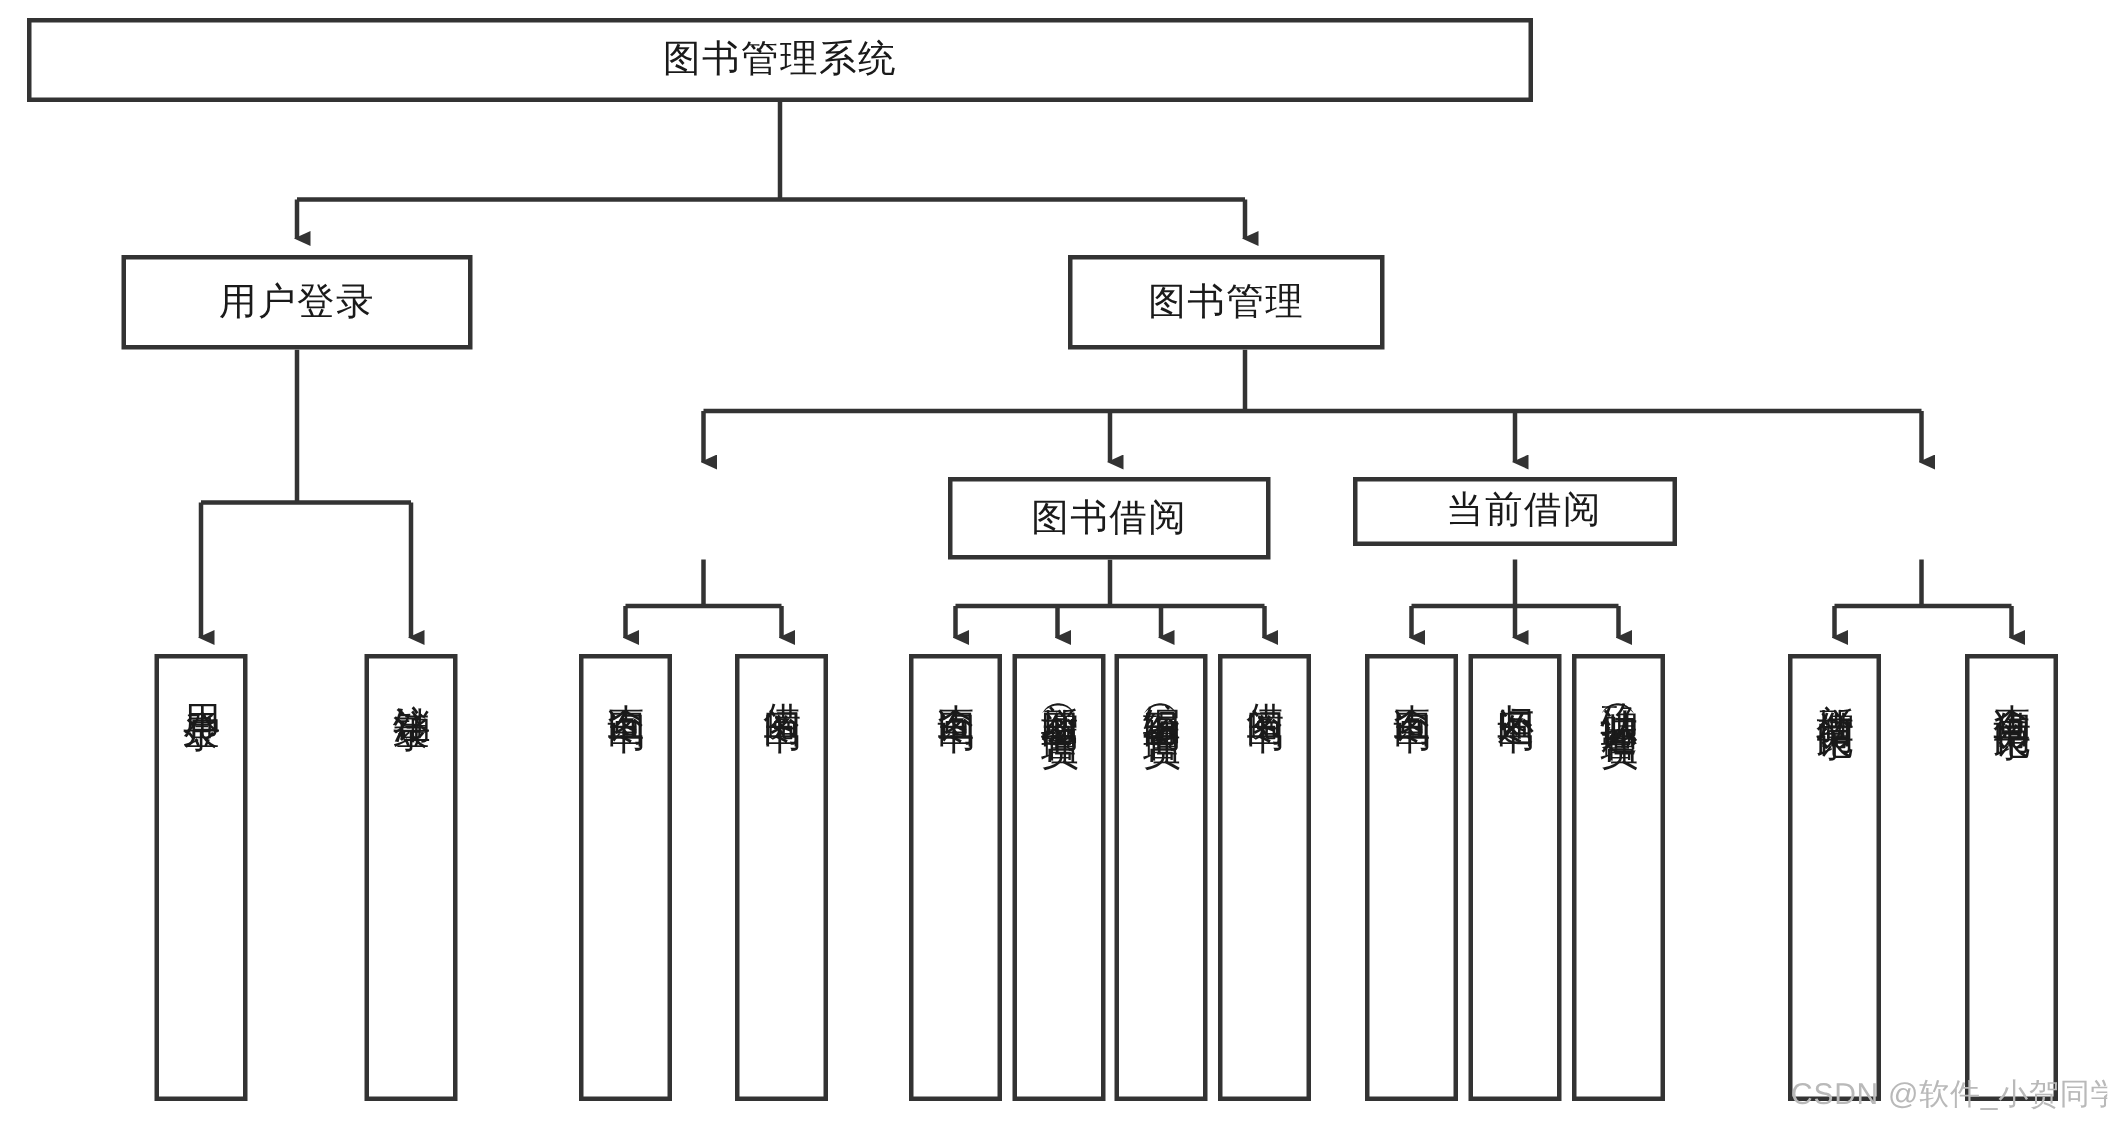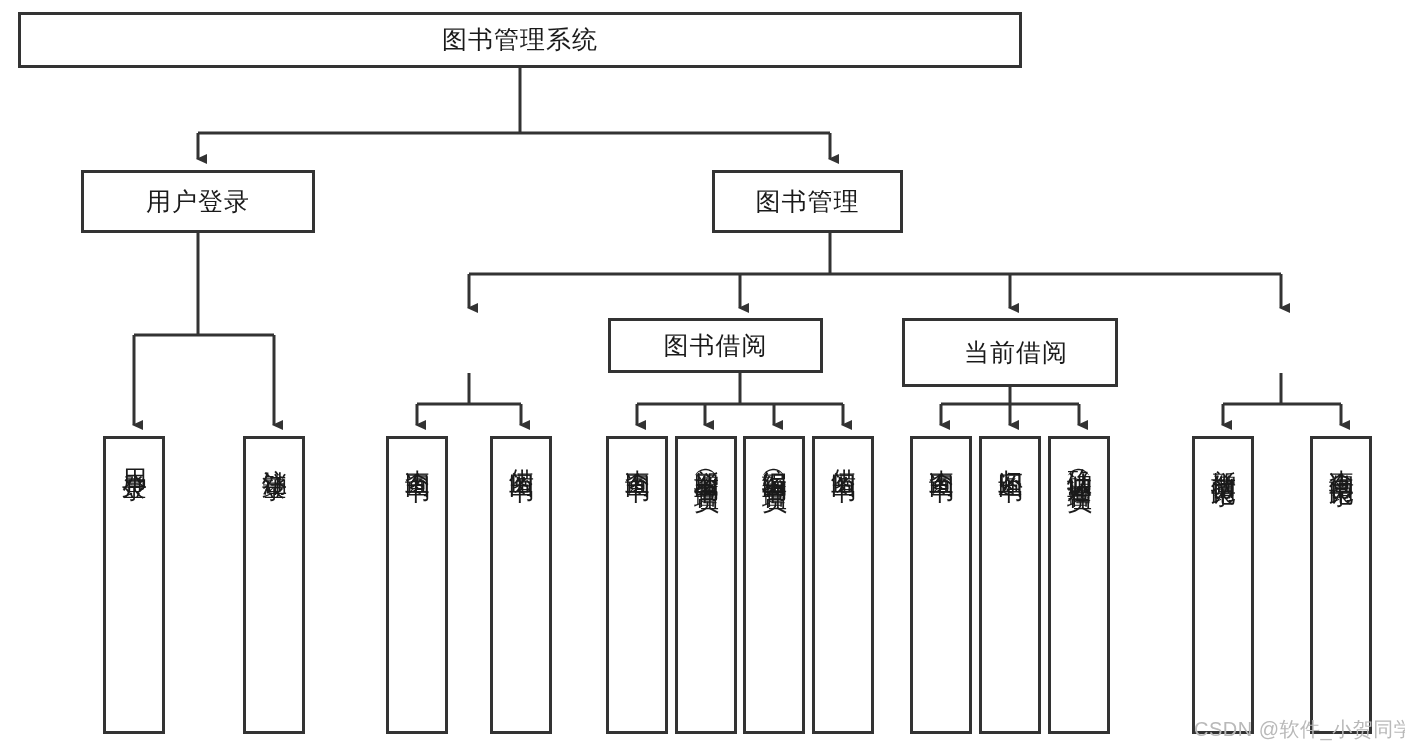--- a/index.html
+++ b/index.html
@@ -27,21 +27,20 @@
   }
   .node {
     position: absolute;
     box-sizing: border-box;
     border: 3px solid #333333;
     background: #ffffff;
     display: flex;
     align-items: center;
     justify-content: center;
     color: #1a1a1a;
-    font-family: Liberation Serif, serif;
   }
   .node .label {
     text-align: center;
     line-height: 1.18;
     white-space: nowrap;
   }
   
   .node.horiz .label {
     font-size: 25px;
     letter-spacing: 1px;
@@ -125,28 +124,28 @@
     </g>
   </svg>
 
   <div class="node root horiz" style="left:18px; top:12px; width:1004px; height:56px;">
     <span class="label">图书管理系统</span>
   </div>
 
   <div class="node horiz" style="left:81px; top:170px; width:234px; height:63px;">
     <span class="label">用户登录</span>
   </div>
-  <div class="node horiz" style="left:712px; top:170px; width:191px; height:63px;">
+  <div class="node horiz" style="left:712px; top:170px; width:211px; height:63px;">
     <span class="label">图书管理</span>
   </div>
 
-  <div class="node horiz" style="left:608px; top:318px; width:215px; height:55px;">
+  <div class="node horiz" style="left:632px; top:318px; width:215px; height:55px;">
     <span class="label">图书借阅</span>
   </div>
-  <div class="node horiz" style="left:902px; top:318px; width:216px; height:69px;padding-left:12px;">
+  <div class="node horiz" style="left:902px; top:318px; width:216px; height:46px;padding-left:12px;">
     <span class="label">当前借阅</span>
   </div>
 
   <div class="node vert" style="left:103px; top:436px; width:62px; height:298px;">
     <span class="label">用户登录</span>
   </div>
   <div class="node vert" style="left:243px; top:436px; width:62px; height:298px;">
     <span class="label">注销登录</span>
   </div>
 

